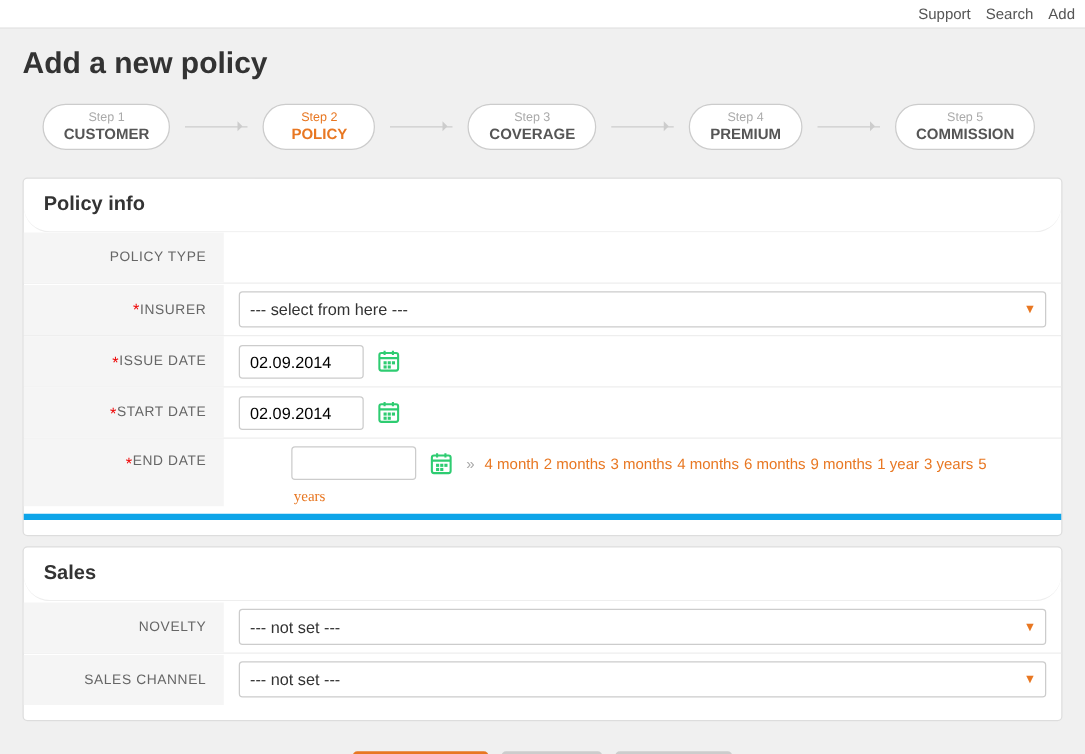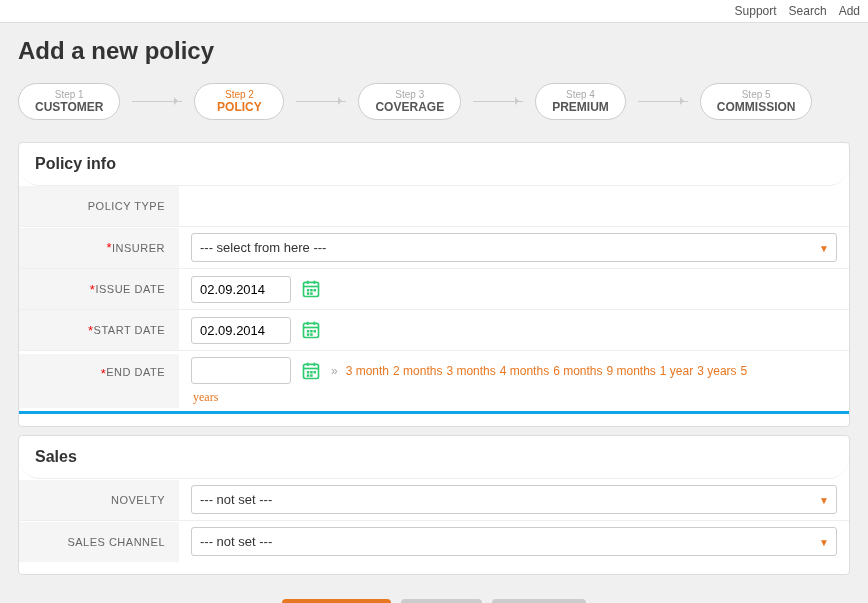--- a/index.html
+++ b/index.html
@@ -6,21 +6,21 @@
     body { font-family: Arial, sans-serif; background: #f0f0f0; font-size: 13px; color: #333; width: 868px; min-height: 603px; }
 
     
     .top-bar { background: #fff; display: flex; justify-content: flex-end; align-items: center; padding: 4px 8px; border-bottom: 1px solid #ddd; font-size: 12px; }
     .top-bar span { margin-left: 12px; color: #555; cursor: pointer; }
 
     
     .page-title { padding: 14px 18px 10px; font-size: 24px; font-weight: bold; color: #333; background: #f0f0f0; }
 
     
-    .stepper { display: flex; align-items: center; padding: 8px 18px 14px; background: #f0f0f0; gap: 12px; }
+    .stepper { display: flex; align-items: center; padding: 8px 18px 14px; background: #f0f0f0; gap: 12px; margin-left: 16px; }
     .step { display: flex; align-items: center; }
     .step-box { border: 1px solid #ccc; border-radius: 20px; padding: 5px 16px; background: #fff; text-align: center; min-width: 90px; }
     .step-box .step-label { font-size: 10px; color: #aaa; }
     .step-box .step-name { font-size: 12px; font-weight: bold; color: #555; }
     .step-box.active .step-label { color: #e87722; }
     .step-box.active .step-name { color: #e87722; }
     .step-connector { width: 50px; height: 1px; background: #ccc; position: relative; }
     .step-connector::after { content: ''; position: absolute; right: 0; top: -4px; border: 4px solid transparent; border-left-color: #ccc; }
 
     
@@ -46,21 +46,21 @@
     .cal-icon { display: inline-flex; align-items: center; justify-content: center; width: 24px; height: 24px; cursor: pointer; }
     .cal-icon svg { width: 20px; height: 20px; }
 
     
     .quick-links { display: flex; align-items: center; flex-wrap: wrap; gap: 4px; color: #e87722; font-size: 12px; }
     .quick-links .arrow { color: #aaa; margin-right: 4px; }
     .quick-link { color: #e87722; cursor: pointer; text-decoration: none; }
     .years-text { color: #e87722; font-size: 12px; }
 
     
-    .end-date-row { display: flex; align-items: center; min-height: 54px; border-bottom: 3px solid #0ea5e9; }
+    .end-date-row { display: flex; align-items: flex-start; min-height: 54px; border-bottom: 5px solid #0ea5e9; gap: 42px; }
     .end-date-label { width: 160px; text-align: right; padding-right: 14px; font-size: 11px; color: #666; text-transform: uppercase; letter-spacing: 0.5px; background: #f5f5f5; min-height: 54px; display: flex; align-items: flex-start; justify-content: flex-end; padding: 12px 14px 0 0; flex-shrink: 0; }
     .end-date-label.required::before { content: '* '; color: #e00; font-size: 13px; }
     .end-date-content { flex: 1; padding: 6px 12px; display: flex; flex-wrap: wrap; align-items: center; gap: 6px; }
     .years-row { display: flex; align-items: center; width: 100%; padding-left: 2px; font-family: Liberation Serif, serif; }
 
     
     .actions { display: flex; justify-content: center; align-items: center; padding: 16px; gap: 10px; background: #f0f0f0; }
     .btn { padding: 9px 24px; border-radius: 4px; border: none; cursor: pointer; font-size: 14px; font-weight: bold; }
     .btn-primary { background: #e87722; color: #fff; }
     .btn-secondary { background: #ccc; color: #555; }
@@ -184,21 +184,21 @@
             <line x1="16" y1="2" x2="16" y2="6" stroke="#2ecc71" stroke-width="2"></line>
             <rect x="7" y="12" width="3" height="3" fill="#2ecc71"></rect>
             <rect x="11" y="12" width="3" height="3" fill="#2ecc71"></rect>
             <rect x="15" y="12" width="3" height="3" fill="#2ecc71"></rect>
             <rect x="7" y="16" width="3" height="3" fill="#2ecc71"></rect>
             <rect x="11" y="16" width="3" height="3" fill="#2ecc71"></rect>
           </svg>
         </div>
         <div class="quick-links">
           <span class="arrow">»</span>
-          <a class="quick-link">3 month</a>
+          <a class="quick-link">4 month</a>
           <a class="quick-link">2 months</a>
           <a class="quick-link">3 months</a>
           <a class="quick-link">4 months</a>
           <a class="quick-link">6 months</a>
           <a class="quick-link">9 months</a>
           <a class="quick-link">1 year</a>
           <a class="quick-link">3 years</a>
           <a class="quick-link">5</a>
         </div>
       </div>

